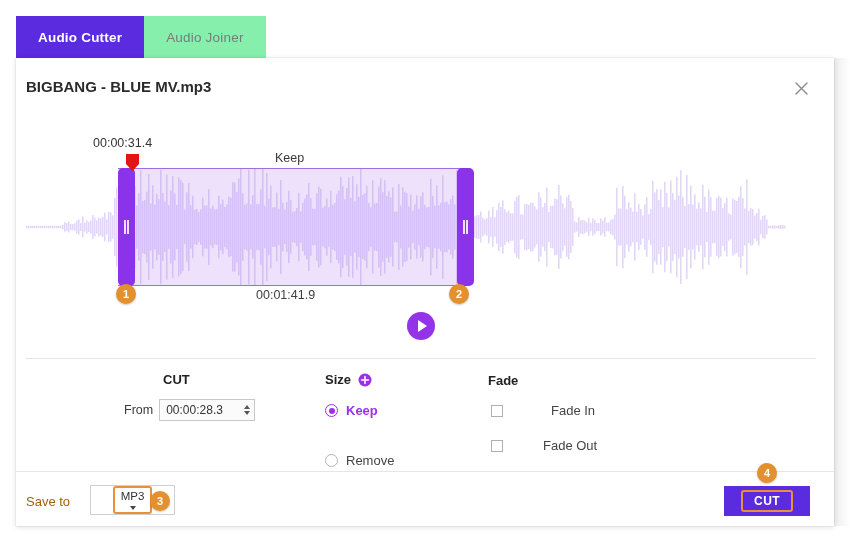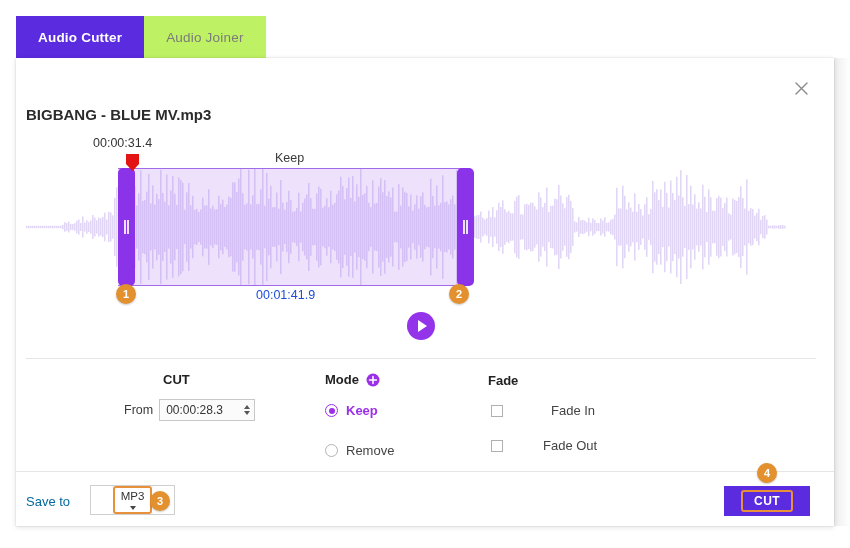--- a/index.html
+++ b/index.html
@@ -24,42 +24,41 @@
   .tab {
     height: 42px;
     display: flex; align-items: center; justify-content: center;
     padding: 0 22px;
     font-size: 13.5px; font-weight: bold;
     letter-spacing: .2px;
     cursor: pointer;
     user-select: none;
   }
   .tab.active { background: #5b2be0; color: #ffffff; }
-  .tab.inactive { background: #bef264; color: #7b7b7b; font-weight: normal; }
+  .tab.inactive { background: #86efac; color: #7b7b7b; font-weight: normal; }
 
   
   .card {
     position: absolute; left: 16px; top: 58px;
     width: 818px; height: 468px;
     background: #ffffff;
     box-shadow: 0 1px 5px rgba(0,0,0,.14), 0 0 1px rgba(0,0,0,.20);
   }
   .card-shadow-right {
     position: absolute; left: 834px; top: 58px;
     width: 16px; height: 468px;
     background: linear-gradient(to right, rgba(0,0,0,.07), rgba(0,0,0,0));
     pointer-events: none;
   }
 
   
   .file-title {
     position: absolute; left: 26px; top: 78px;
     font-size: 15px; font-weight: bold; color: #2b2b2b;
     white-space: nowrap;
-    margin-top: 28px;
   }
   .file-meta {
     position: absolute; left: 26px; top: 104px;
     font-size: 12.5px; color: #666666;
     white-space: nowrap;
   }
   .close-btn {
     position: absolute; left: 789px; top: 76px;
     width: 24px; height: 24px;
     display: flex; align-items: center; justify-content: center;
@@ -129,21 +128,21 @@
     width: 13px; height: 17px;
   }
   .playhead-marker svg { display: block; }
 
   .keep-label {
     position: absolute; left: 275px; top: 151px;
     font-size: 12.5px; color: #3a3a3a;
   }
   .sel-duration {
     position: absolute; left: 256px; top: 288px;
-    font-size: 12.5px; color: #1d4ed8;
+    font-size: 12.5px; color: #404040;
   }
 
   .play-btn {
     position: absolute; left: 407px; top: 312px;
     width: 28px; height: 28px; border-radius: 50%;
     background: #9333ea;
     display: flex; align-items: center; justify-content: center;
     cursor: pointer;
   }
   .play-btn svg { display: block; margin-left: 2px; }
@@ -198,21 +197,21 @@
     position: absolute; left: 325px; top: 372px;
     font-size: 13px; font-weight: bold; color: #222222;
     display: flex; align-items: center; gap: 7px;
   }
   .plus-icon { display: block; width: 14px; height: 14px; cursor: pointer; }
 
   .radio-row {
     position: absolute; display: flex; align-items: center; cursor: pointer;
   }
   #radio-keep   { left: 325px; top: 403px; }
-  #radio-remove { left: 325px; top: 443px; }
+  #radio-remove { left: 325px; top: 453px; }
   .radio {
     width: 13px; height: 13px; border-radius: 50%;
     border: 1.5px solid #b3b3b3; background: #ffffff;
     margin-right: 8px; position: relative; flex: none;
   }
   .radio.checked { border-color: #9b30e8; }
   .radio.checked::after {
     content: ""; position: absolute;
     left: 50%; top: 50%; transform: translate(-50%,-50%);
     width: 6px; height: 6px; border-radius: 50%;
@@ -233,21 +232,21 @@
   .checkbox {
     width: 12px; height: 12px;
     border: 1.3px solid #b0b0b0; background: #ffffff;
     margin-right: 8px; flex: none;
   }
   .check-label { font-size: 13px; color: #444444; }
 
   
   .saveto-label {
     position: absolute; left: 26px; top: 494px;
-    font-size: 13px; color: #0369a1;
+    font-size: 13px; color: #a16207;
   }
   .format-box {
     position: absolute; left: 90px; top: 485px;
     width: 85px; height: 30px;
     border: 1px solid #cfcfcf; background: #ffffff;
     display: flex; align-items: center; justify-content: center;
     cursor: pointer;
   }
   .format-inner {
     display: flex; align-items: center; gap: 4px;
@@ -734,21 +733,21 @@
       <span class="val">00:00:28.3</span>
       <span class="spin-arrows">
           <i class="up"></i>
           <i class="down"></i>
         </span>
     </div>
   </div>
 
 
   <div class="col-mode-title">
-    <span>Mode</span>
+    <span>Size</span>
     <span class="plus-icon">
       <svg width="14" height="14" viewBox="0 0 14 14">
         <circle cx="7" cy="7" r="6.5" fill="#9b30e8"></circle>
         <path d="M7 3.5 V10.5 M3.5 7 H10.5" stroke="#ffffff" stroke-width="1.5" stroke-linecap="round"></path>
       </svg>
     </span>
   </div>
 
   <div class="radio-row" id="radio-keep">
     <span class="radio checked"></span>

